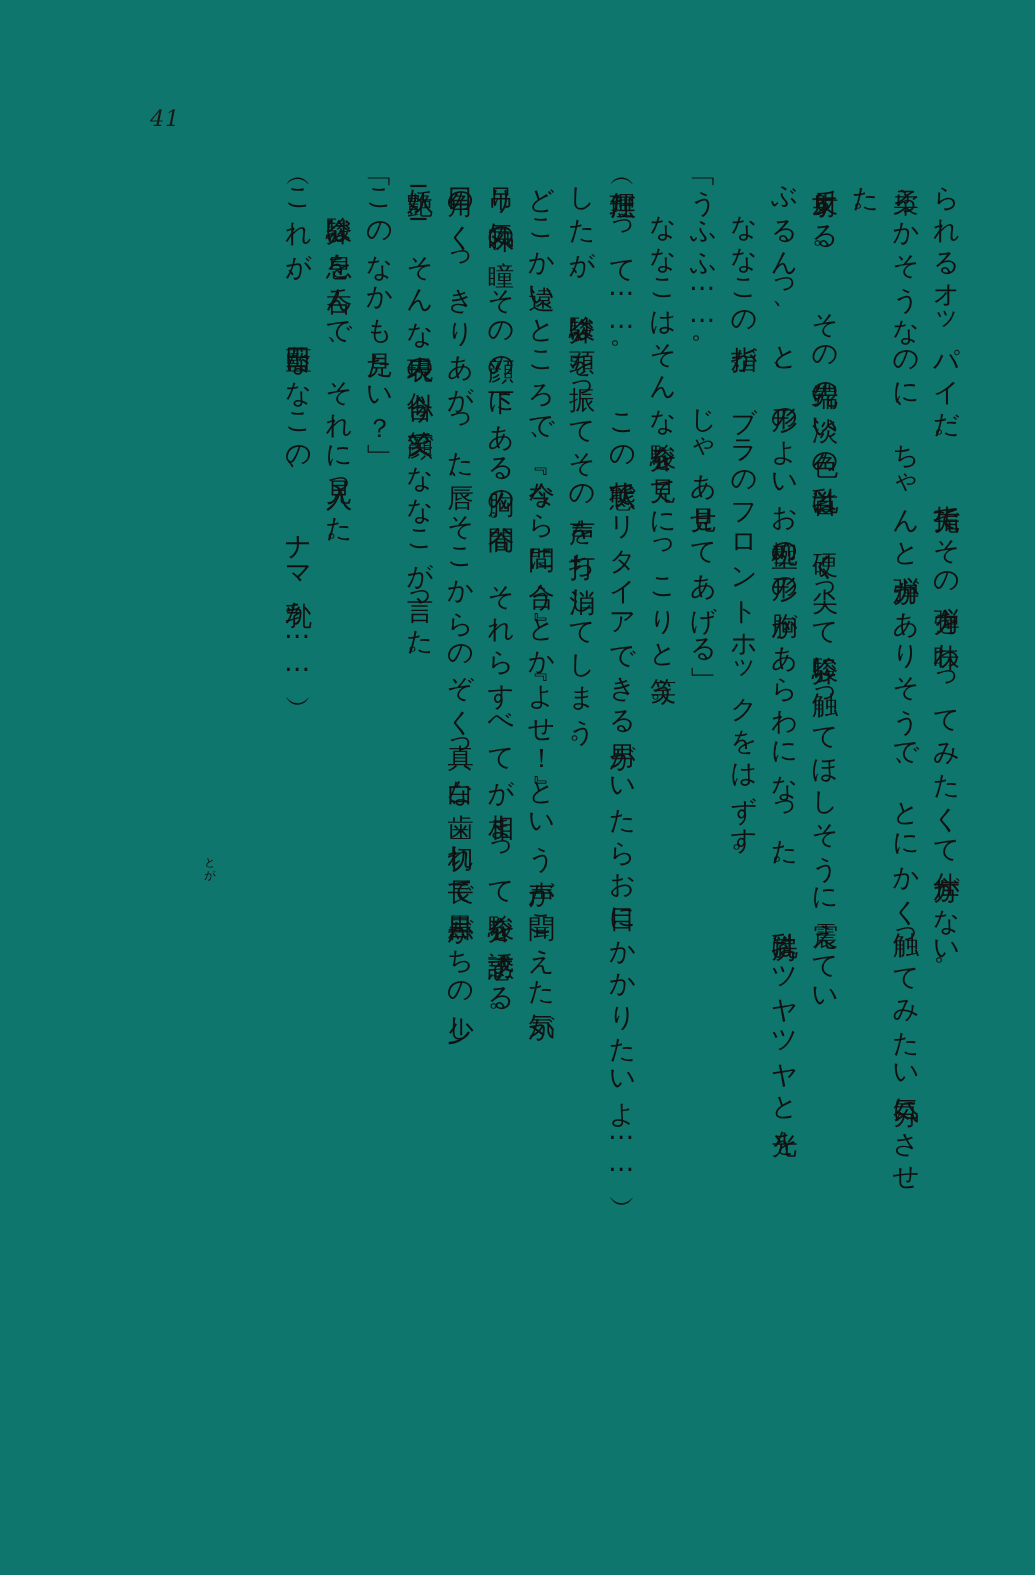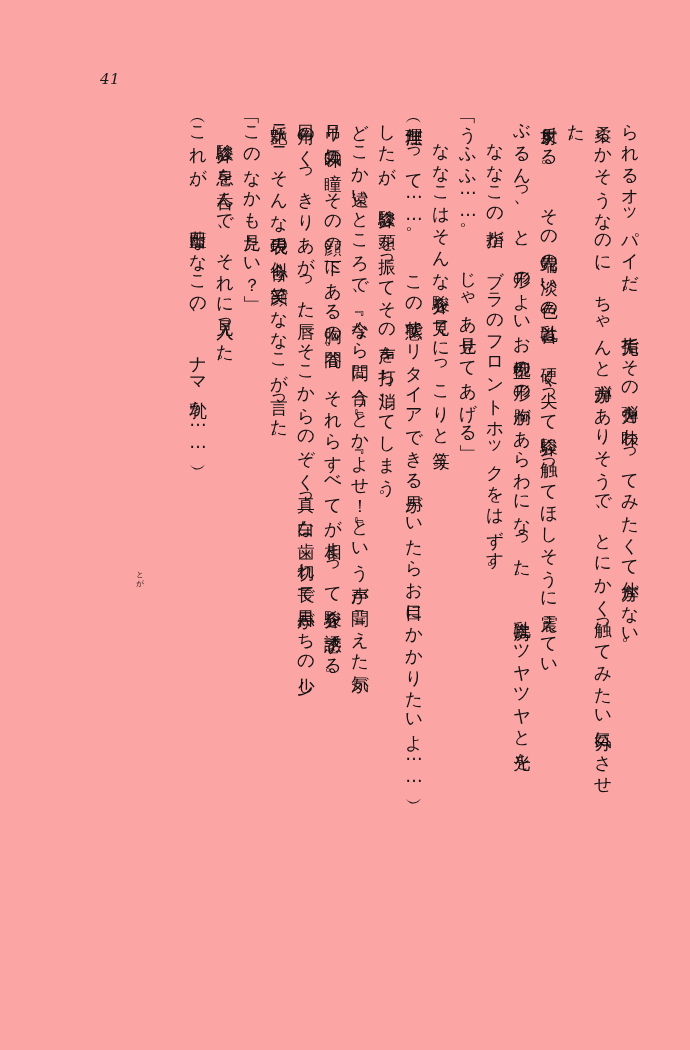--- a/index.html
+++ b/index.html
@@ -11,21 +11,21 @@
     width: 690px;
     height: 1050px;
     overflow: hidden;
     font-family: "DejaVu Serif", "Liberation Serif", serif;
     color: #111111;
   }
   .page {
     position: relative;
     width: 690px;
     height: 1050px;
-    background: #fca5a5;
+    background: #0f766e;
   }
   .page-number {
     position: absolute;
     top: 70px;
     left: 100px;
     font-size: 15px;
     font-family: "DejaVu Serif", "Liberation Serif", serif;
     font-style: italic;
     color: #1a1a1a;
     letter-spacing: 0.5px;

